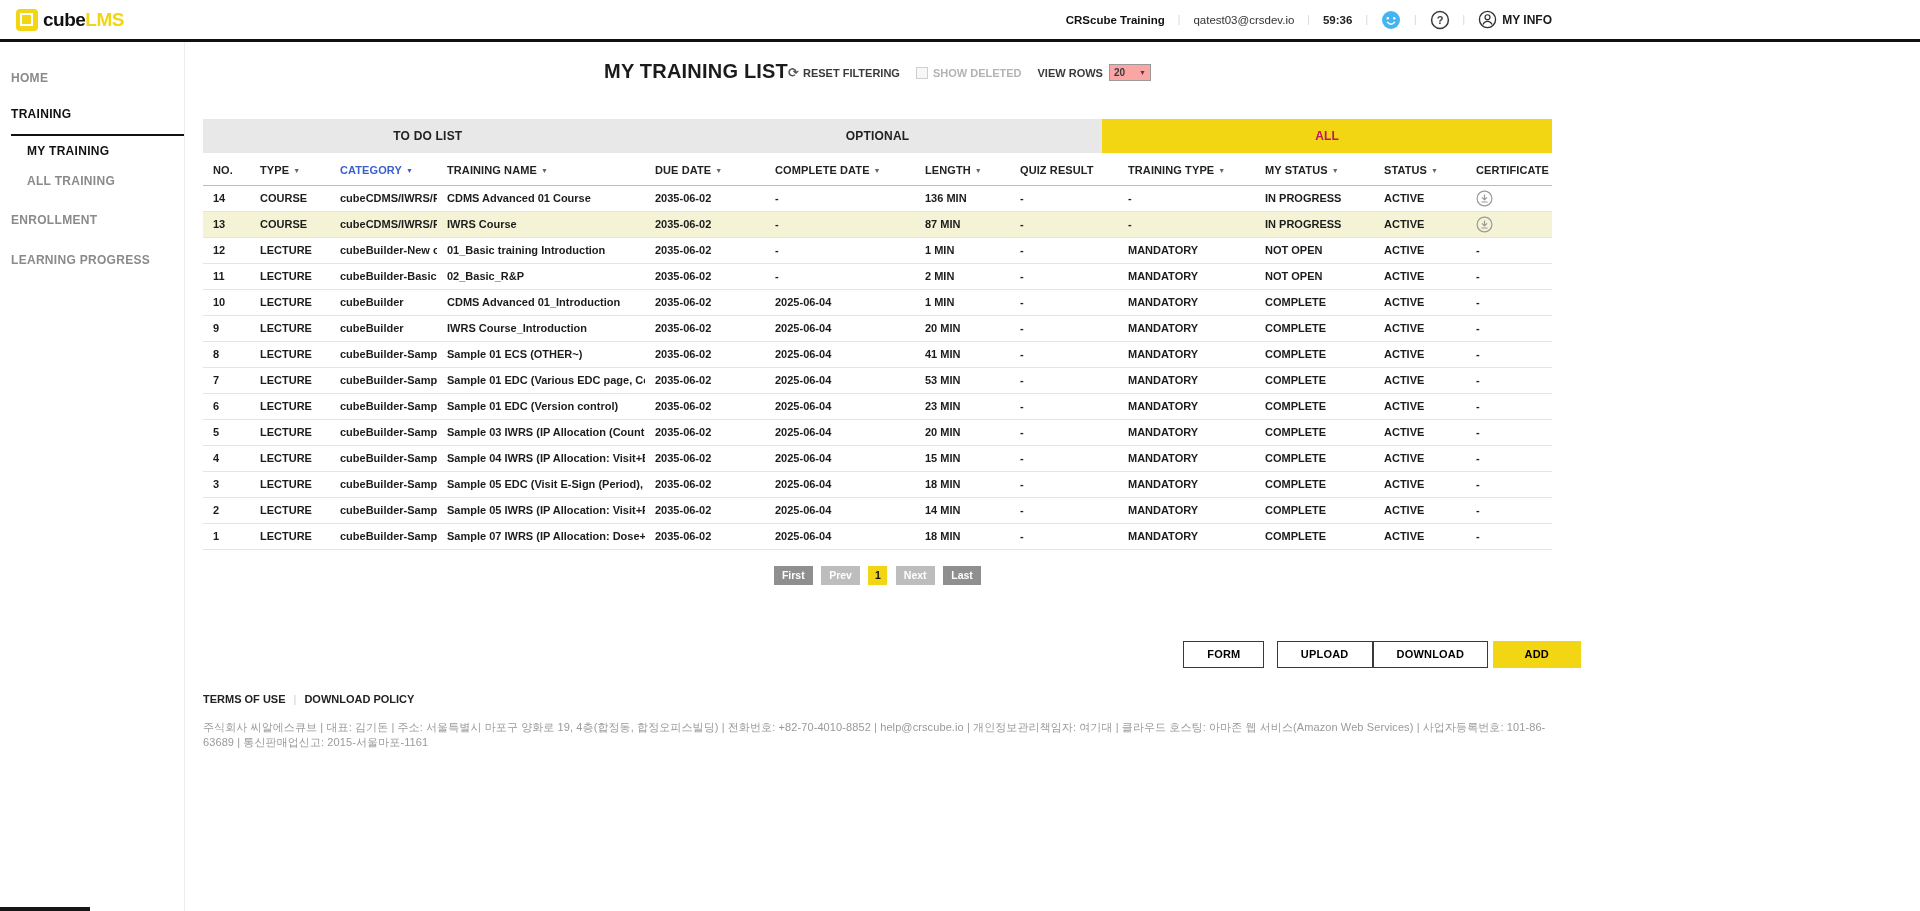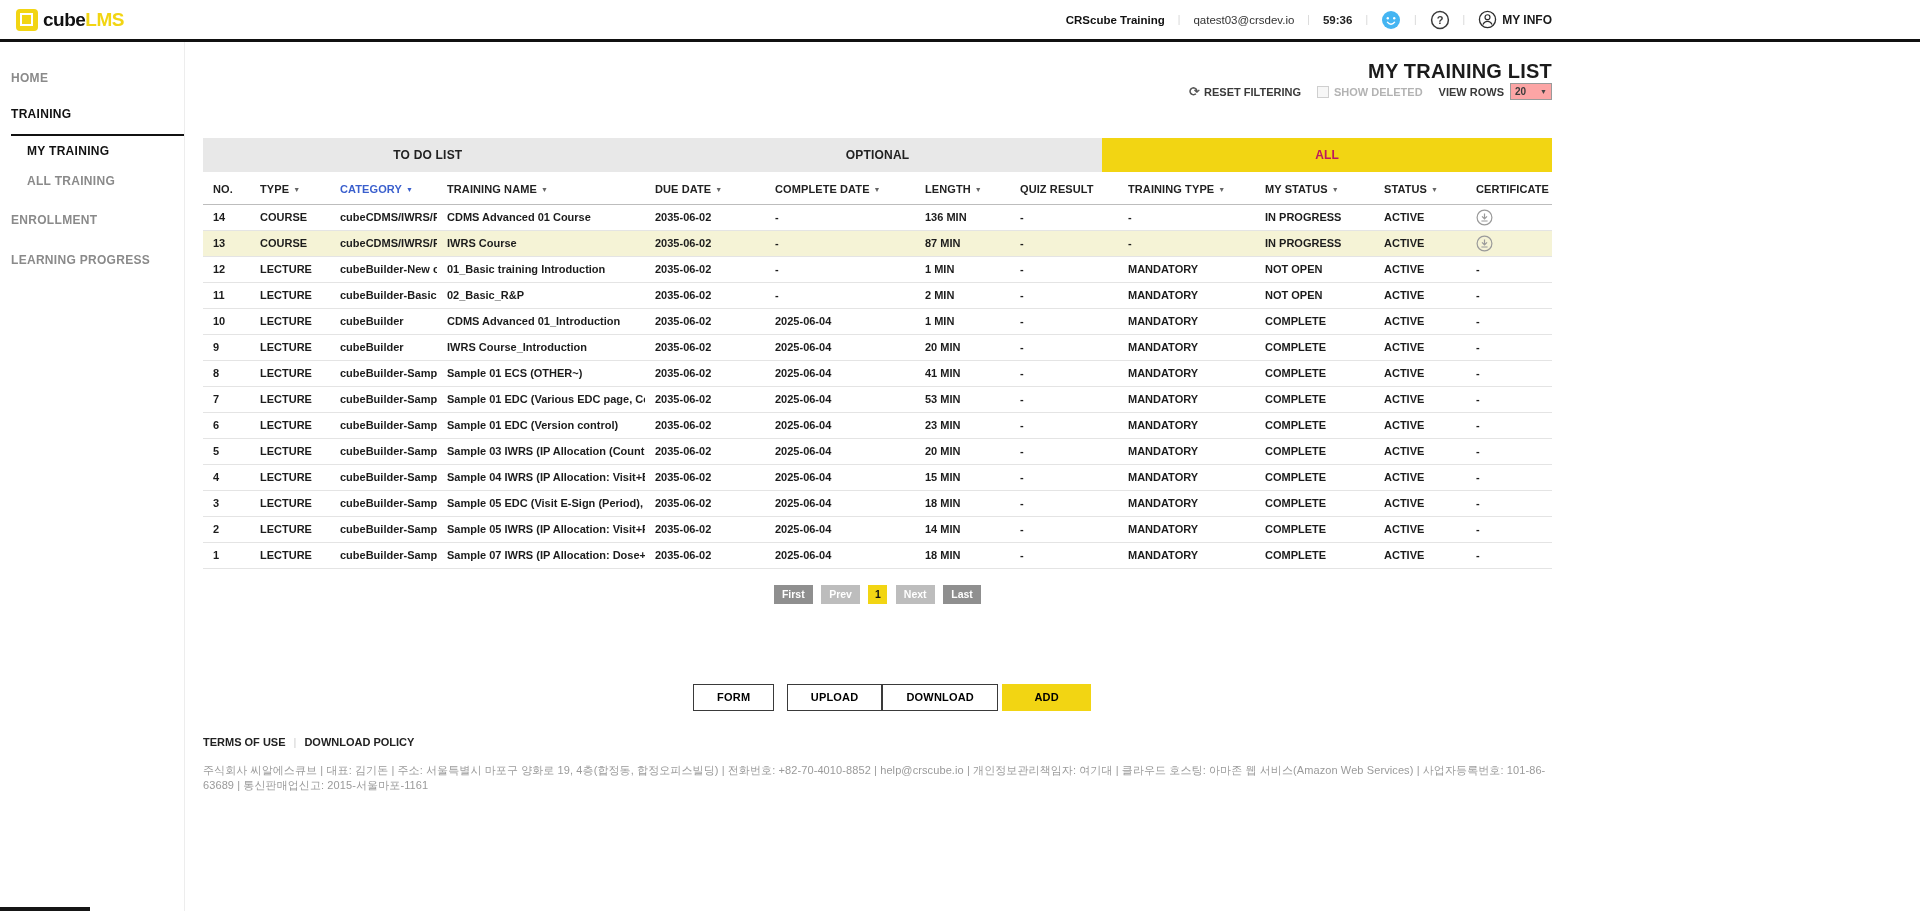--- a/index.html
+++ b/index.html
@@ -28,21 +28,21 @@
   .sidebar { width:185px; border-right:1px solid #ededed; padding-top:20px; }
   .side-item { font-size:12px; font-weight:700; color:var(--gray-txt); padding:9px 0 9px 11px; letter-spacing:.3px; cursor:pointer; }
   .side-training { color:#111; margin:4px 0 0 11px; padding:9px 0 13px 0; border-bottom:2px solid #111; }
   .side-sub { padding-left:27px; font-size:12px; padding-top:8px; padding-bottom:8px; }
   .side-active { color:#111; }
   .side-gap { margin-top:8px; }
 
   .main { margin-left:18px; width:1349px; padding-top:18px; }
 
   
-  .title-row { display:flex; justify-content:center; align-items:flex-end; margin-bottom:9px;flex-direction:column; }
+  .title-row { display:flex; justify-content:center; align-items:flex-end; margin-bottom:9px; }
   .page-title { font-size:20px; font-weight:700; letter-spacing:.2px; color:#1b1b1b; }
   .controls { display:flex; align-items:center; gap:16px; font-size:11px; padding-bottom:2px; }
   .ctl-reset { display:flex; align-items:center; gap:4px; font-weight:700; color:#3a3a3a; cursor:pointer; }
   .ctl-reset .ref-ico { font-size:13px; color:#555; }
   .ctl-deleted { display:flex; align-items:center; gap:5px; color:#b3b3b3; font-weight:700; cursor:pointer; }
   .cbx { width:12px; height:12px; border:1px solid #cfcfcf; background:#f7f7f7; display:inline-block; }
   .ctl-rows { display:flex; align-items:center; gap:6px; font-weight:700; color:#3a3a3a; }
   .rows-select { width:42px; height:17px; border:1px solid #9a9a9a; display:inline-flex; align-items:center; justify-content:space-between; padding:0 4px; font-size:10px; cursor:pointer; background:#fca5a5; }
   .rows-select .caret { font-size:7px; color:#444; }
 
@@ -62,21 +62,21 @@
   .cert-ico { vertical-align:middle; }
 
   
   .pagination { width:1349px; text-align:center; margin-top:15px; }
   .pg-btn { display:inline-block; min-width:38px; height:19px; line-height:19px; padding:0 8px; text-align:center; font-size:10.5px; font-weight:700; color:#fff; margin:0 2px; cursor:pointer; }
   .pg-dark { background:#8f8f8f; }
   .pg-light { background:#bdbdbd; }
   .pg-current { background:var(--yellow); color:#111; min-width:19px; padding:0 6px; }
 
   
-  .actions-row { width:1378px; margin-top:80px; display:flex; justify-content:center; }
+  .actions-row { width:1378px; margin-top:56px; display:flex; justify-content:flex-end; }
   .btn { height:27px; padding:0 23px; background:#fff; border:1px solid #3a3a3a; font-weight:700; font-size:11px; font-family:inherit; cursor:pointer; letter-spacing:.2px; }
   .btn + .btn { margin-left:8px; }
   .btn-add { background:var(--yellow); border:1px solid var(--yellow); padding:0 31px; margin-left:0 !important; }
   .right-group .btn + .btn-add { margin-left:0 !important; }
 
   
   .footer-links { margin-top:25px; font-size:11px; font-weight:700; color:#222; display:flex; align-items:center; gap:8px; }
   .footer-links .sep { color:#cfcfcf; font-weight:400; }
   .footer-links span[data-interactable="true"] { cursor:pointer; }
   .company { margin-top:15px; font-size:11px; color:#9a9a9a; width:1349px; letter-spacing:.1px; }

